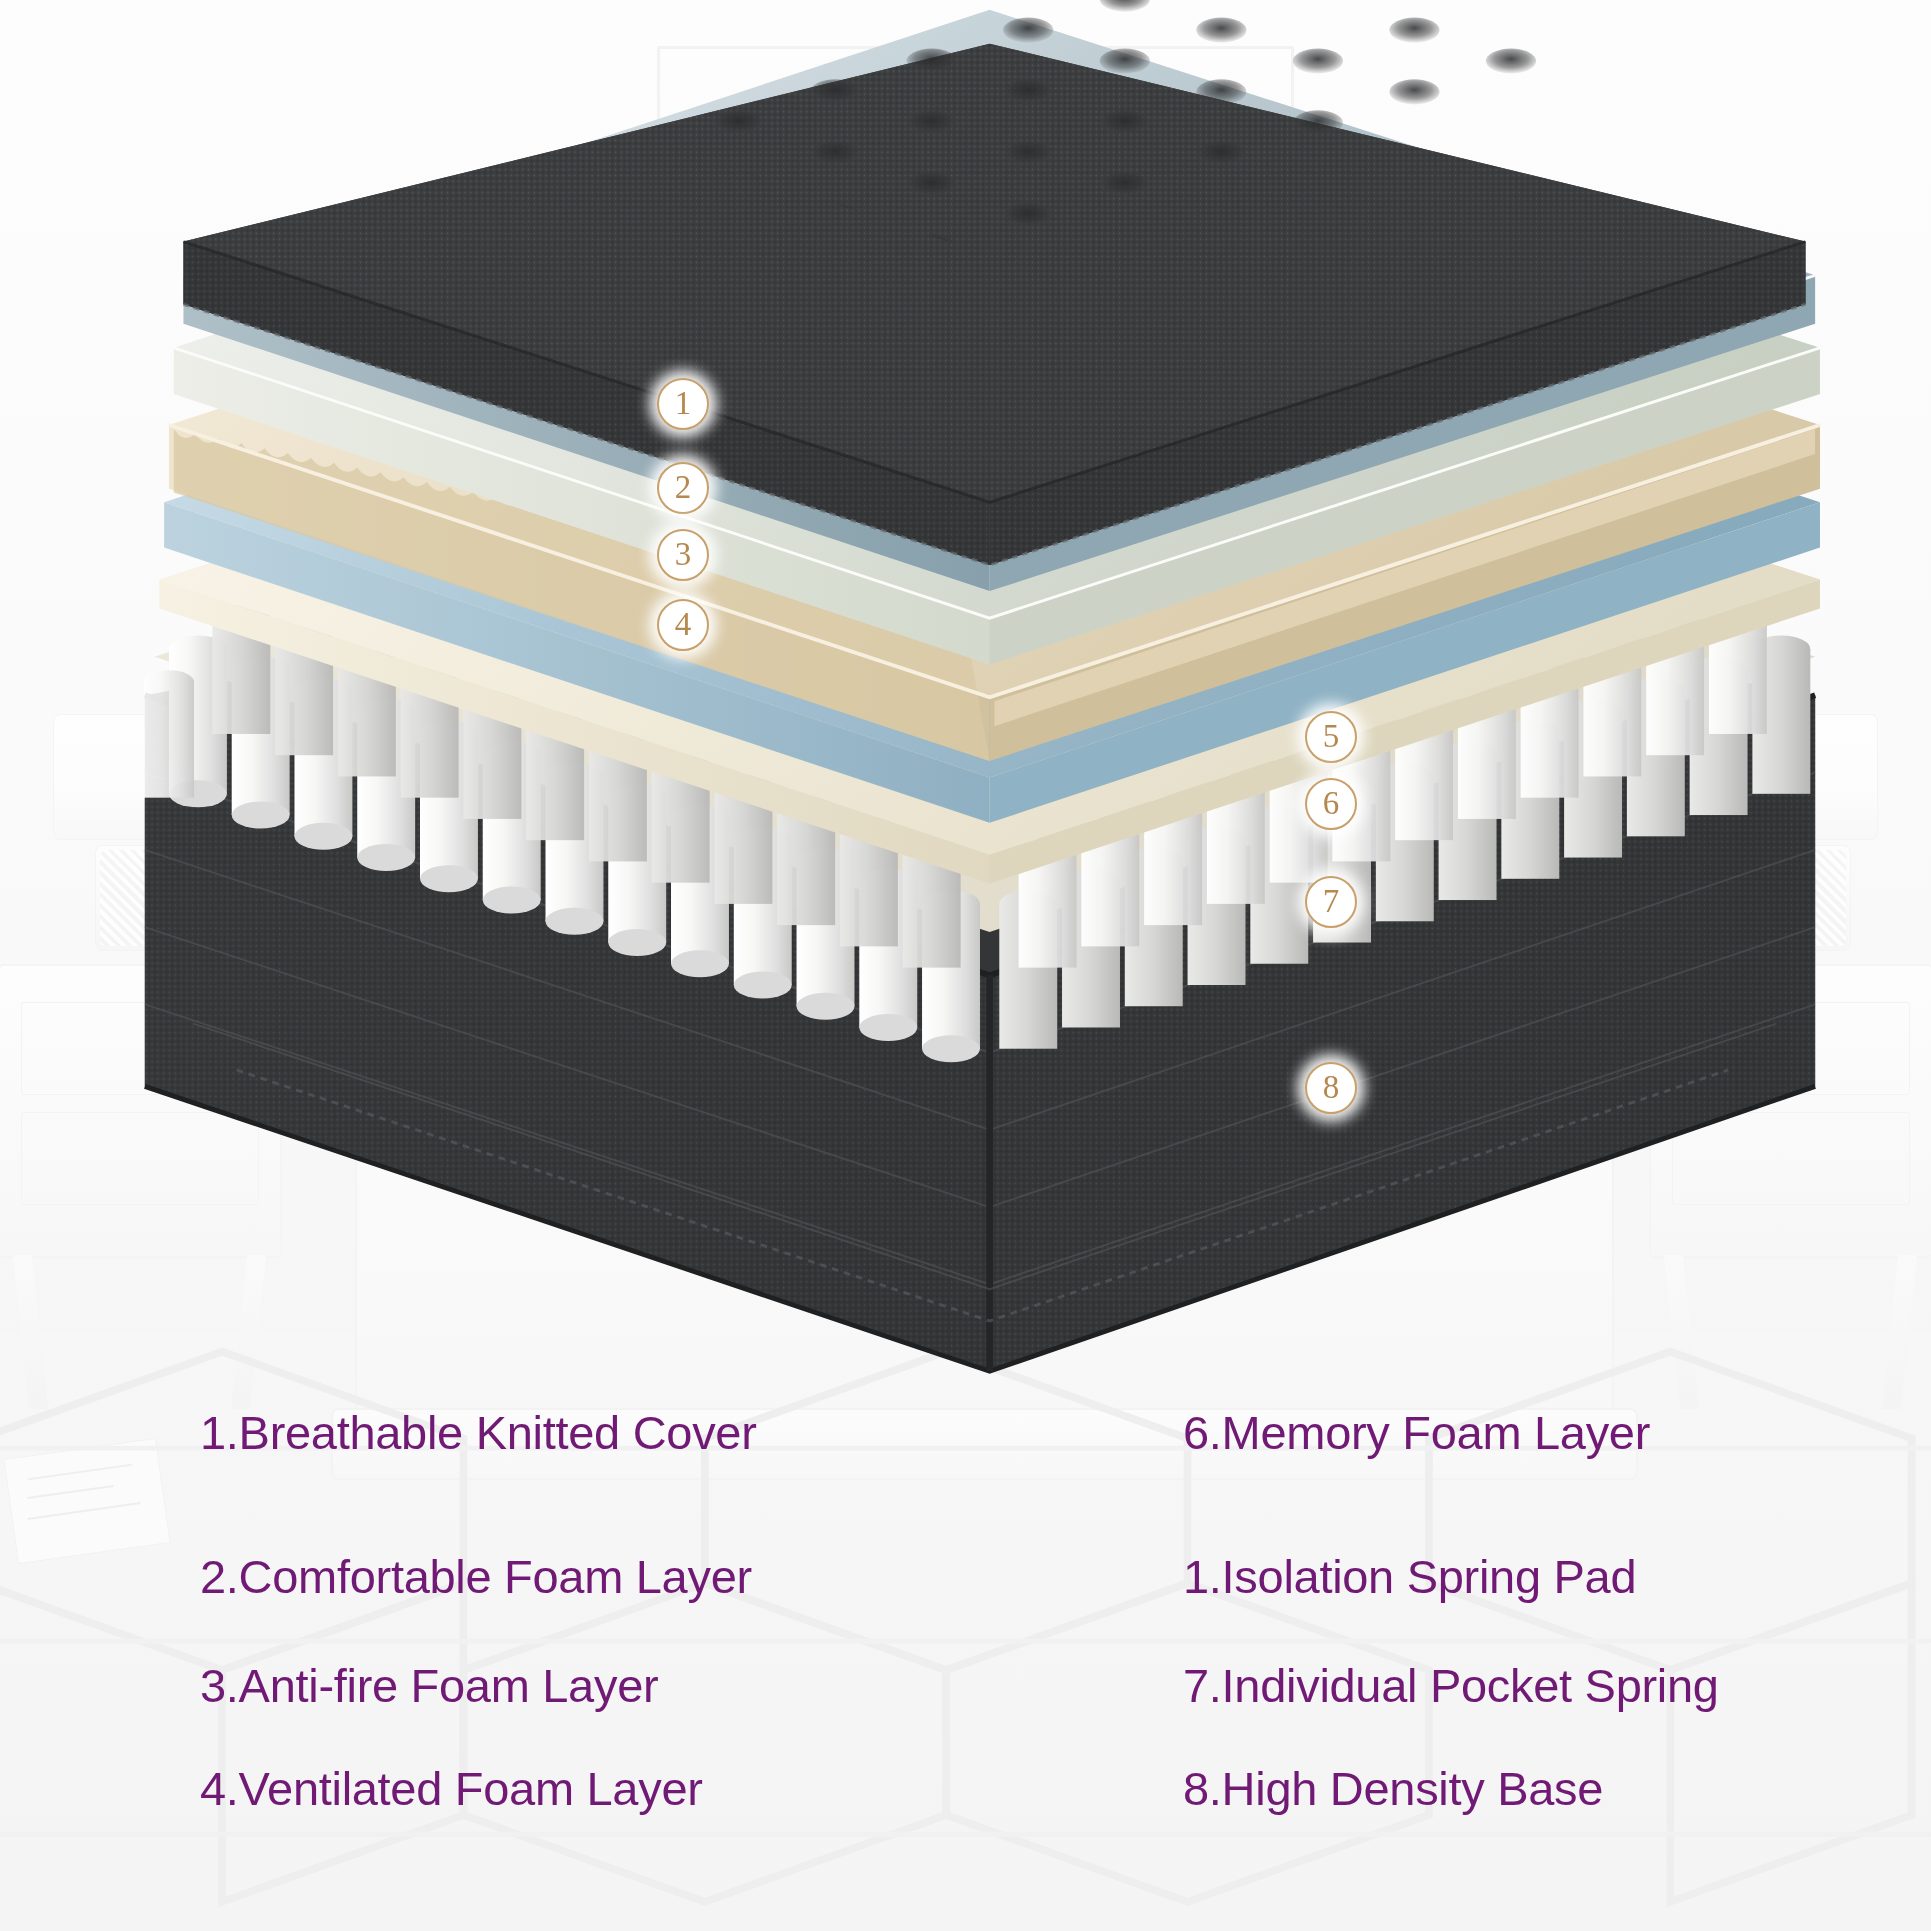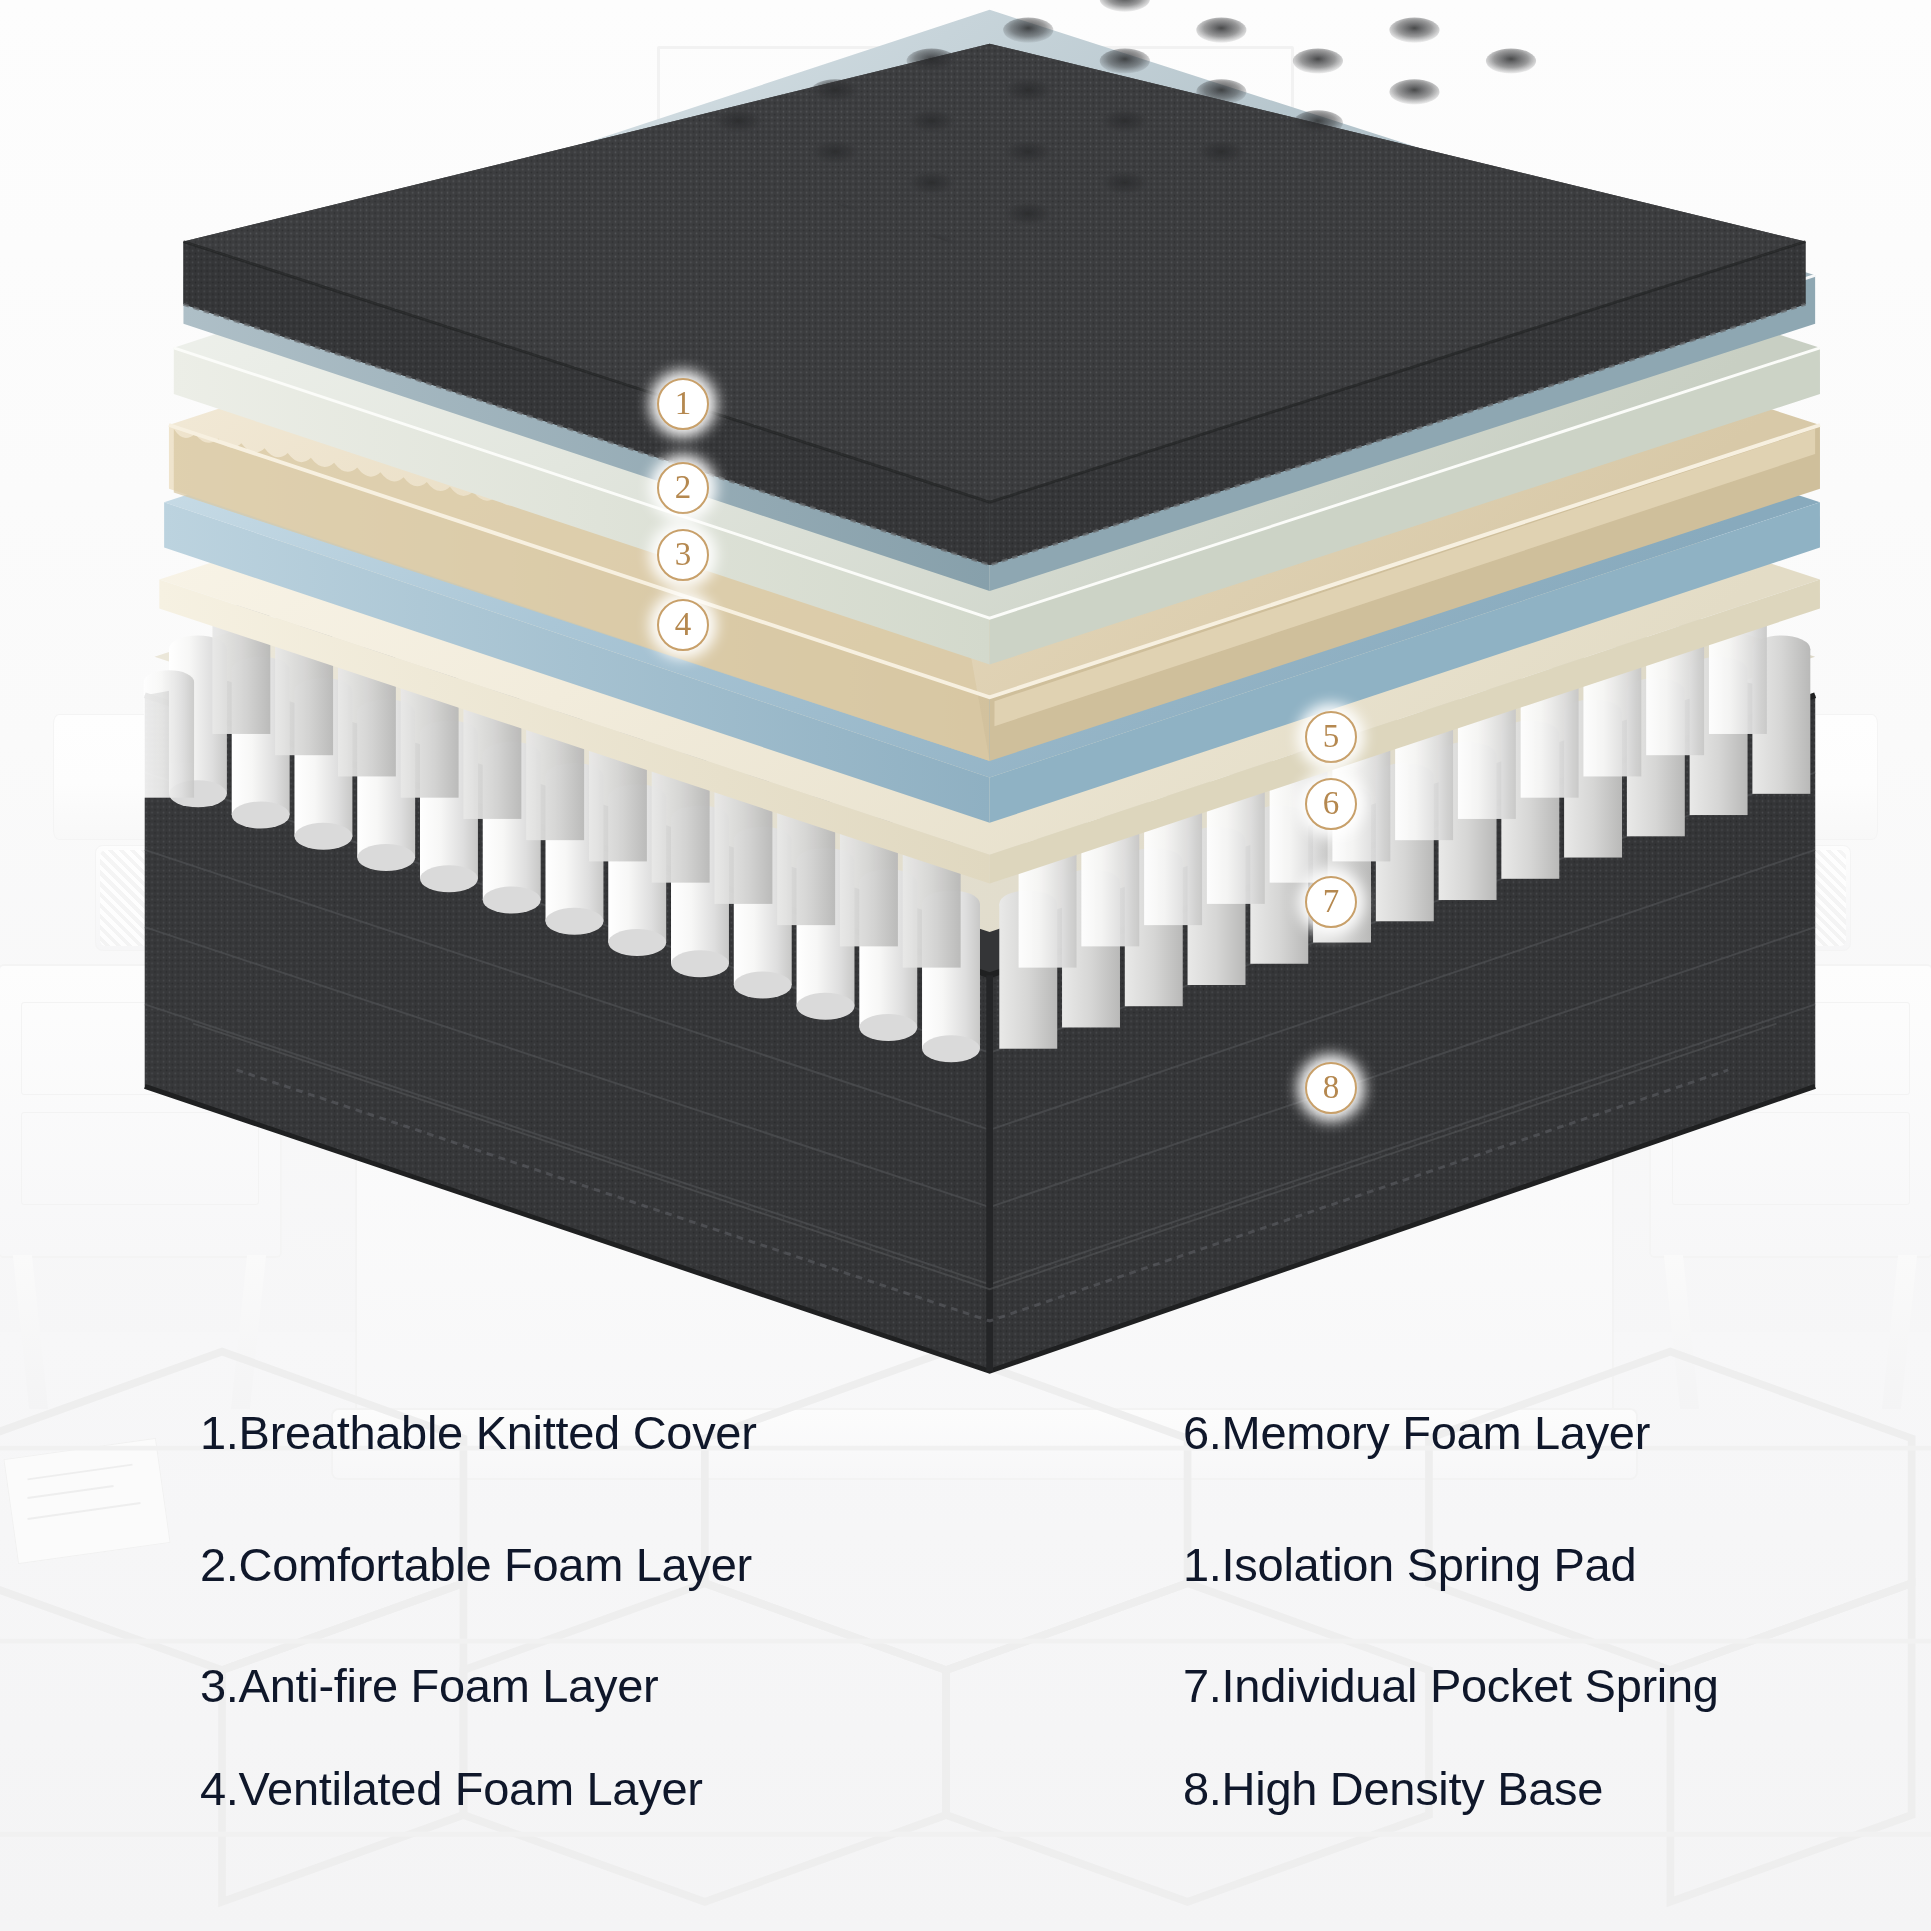--- a/index.html
+++ b/index.html
@@ -82,28 +82,28 @@
     position:absolute;
     left:0; top:1405px;
     width:1931px; height:526px;
     z-index:70;
   }
   .legend-col { position:absolute; top:0; }
   .legend-col.left  { left:200px; }
   .legend-col.right { left:1183px; }
   .legend-item {
     position:absolute;
-    color:#0f172a;
+    color:#701a75;
     font-size:47px;
     letter-spacing:-0.3px;
     white-space:nowrap;
     font-family:"Liberation Sans", sans-serif;
   }
   .legend-item.r0 { top:0px; }
-  .legend-item.r1 { top:132px;text-align:right; }
+  .legend-item.r1 { top:144px;text-align:right; }
   .legend-item.r2 { top:253px;text-align:right; }
   .legend-item.r3 { top:356px; }
 </style>
 </head>
 <body>
 
 <div id="stage">
 
   <div class="bg">
     <div class="bg-wall"></div>

